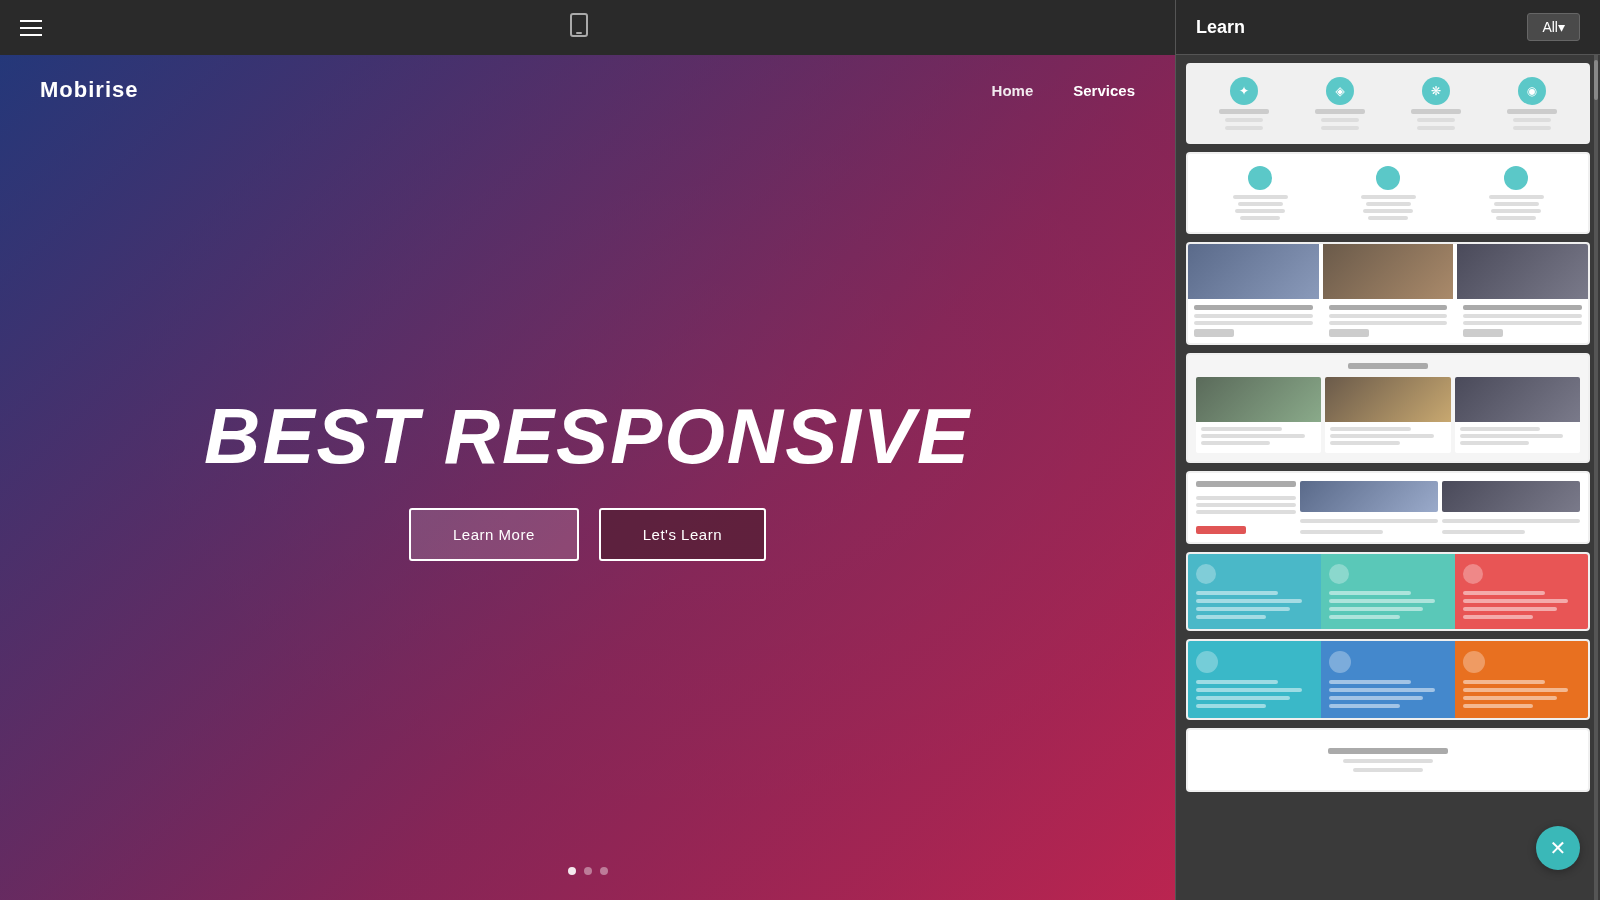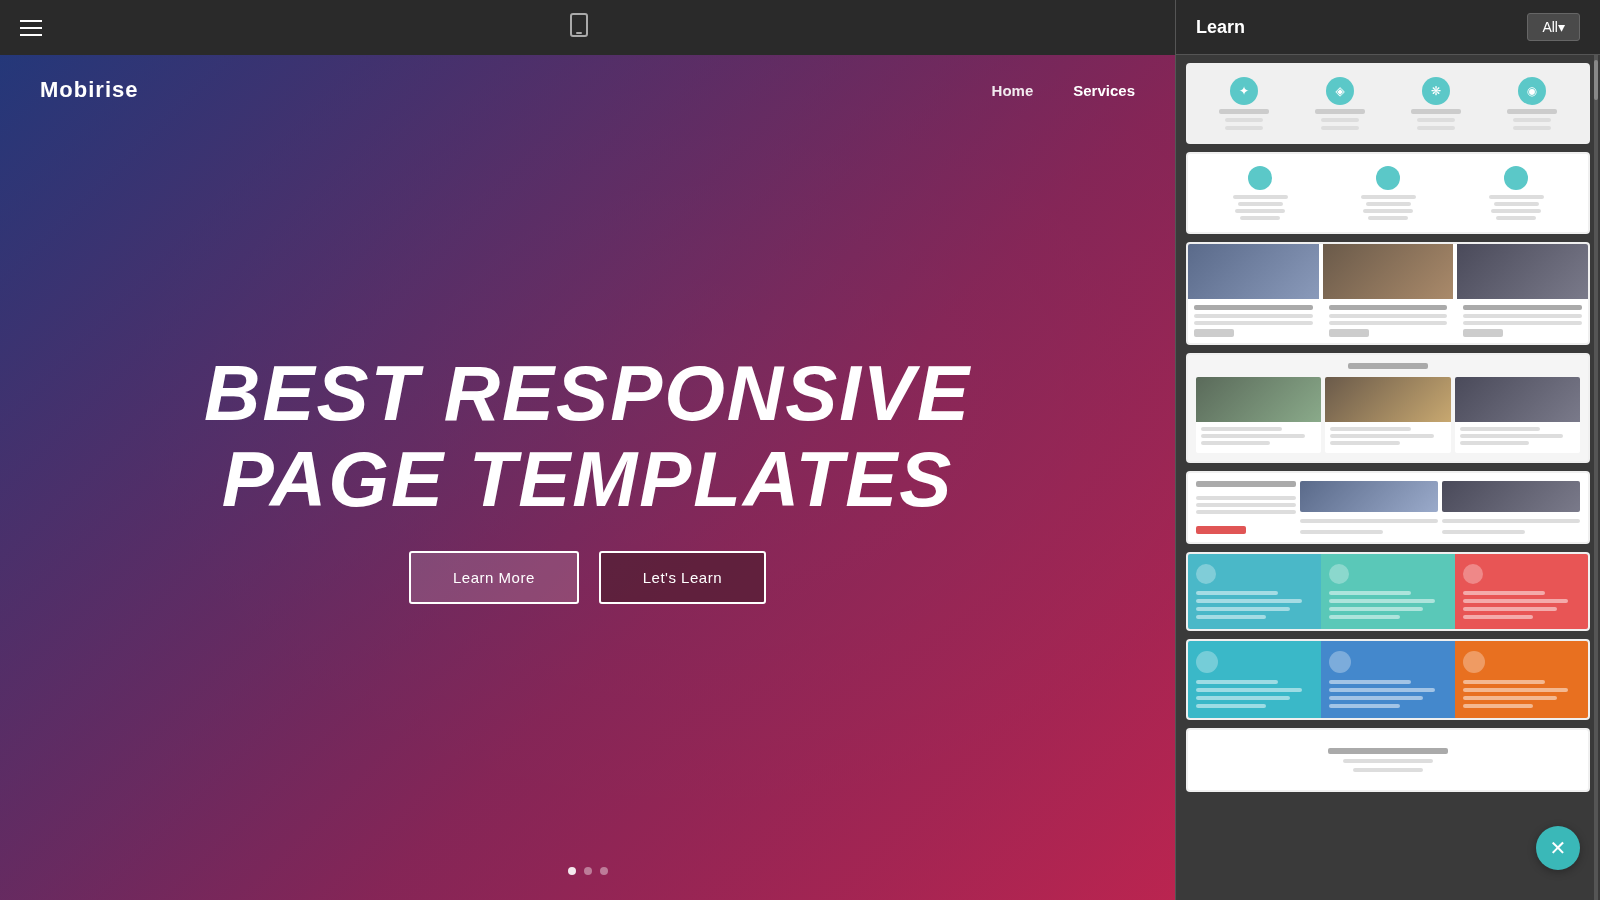--- a/index.html
+++ b/index.html
@@ -477,21 +477,20 @@
         <div id="site-logo">Mobirise</div>
         <div id="nav-links">
           <a class="nav-link">Home</a>
           <a class="nav-link active">Services</a>
         </div>
       </nav>
 
       <div id="hero-content">
         <div id="hero-title">
           <div>BEST RESPONSIVE</div>
-          <div>PAGE TEMPLATES</div>
         </div>
         <div id="hero-buttons">
           <button class="hero-btn" id="btn-learn-more">Learn More</button>
           <button class="hero-btn" id="btn-lets-start">Let's Learn</button>
         </div>
       </div>
 
       <div id="slide-indicator">
         <div class="slide-dot active"></div>
         <div class="slide-dot"></div>

